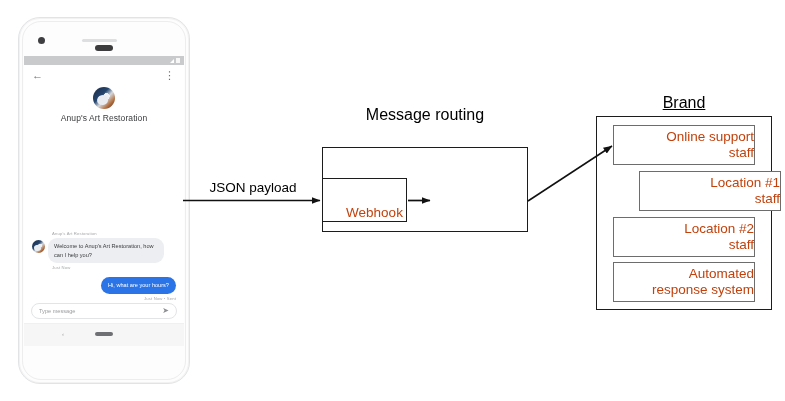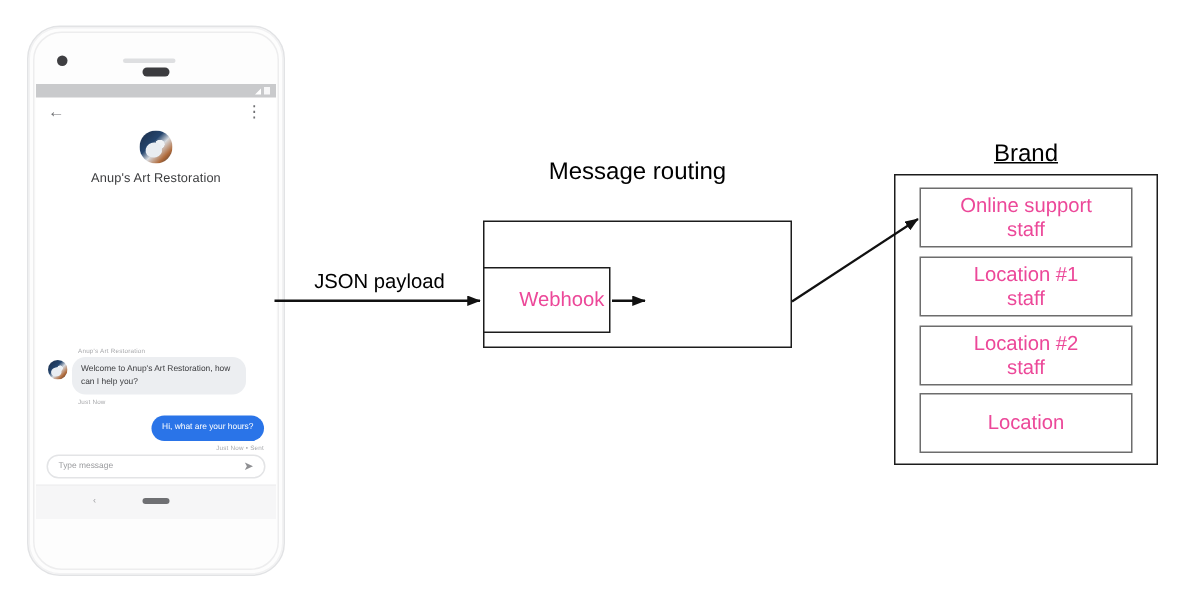--- a/index.html
+++ b/index.html
@@ -282,24 +282,24 @@
     background: #6f7073;
   }
 
   
   .box {
     position: absolute;
     box-sizing: border-box;
     background: #ffffff;
     border: 1.6px solid #4e4e4e;
     display: flex;
-    align-items: center;
+    align-items: flex-end;
     justify-content: center;
     text-align: center;
-    color: #ec4899;
+    color: #c2410c;
     line-height: 1.18;
   }
   .box.thin { border-color: #6d6d6d; border-width: 1.4px; }
   .box.dark { border-color: #1c1c1c; border-width: 1.7px; padding-left: 20px; }
 
   .caption {
     position: absolute;
     text-align: center;
     color: #000000;
     line-height: 1.2;
@@ -393,32 +393,33 @@
 
   <div class="caption" style="left:596px; top:93px; width:176px; font-size:16px;text-decoration:underline;">Brand</div>
 
   <div class="box dark" style="left:596px; top:116px; width:176px; height:194px;"></div>
 
   <div class="box thin" style="left:613px; top:125px; width:142px; height:40px; font-size:13.5px; flex-direction:column;">
     <span>Online support</span>
     <span>staff</span>
   </div>
 
-  <div class="box thin" style="left:613px; top:171px; width:142px; height:40px; font-size:13.5px; flex-direction:column;">
+  <div class="box thin" style="left:639px; top:171px; width:142px; height:40px; font-size:13.5px; flex-direction:column;">
     <span>Location #1</span>
     <span>staff</span>
   </div>
 
   <div class="box thin" style="left:613px; top:217px; width:142px; height:40px; font-size:13.5px; flex-direction:column;">
     <span>Location #2</span>
     <span>staff</span>
   </div>
 
   <div class="box thin" style="left:613px; top:262px; width:142px; height:40px; font-size:13.5px; flex-direction:column;">
-    <span>Location</span>
+    <span>Automated</span>
+    <span>response system</span>
   </div>
 
   <svg class="overlay">
     <defs>
       <marker id="ah" markerWidth="9" markerHeight="7" refX="8.5" refY="3.5" orient="auto" markerUnits="userSpaceOnUse">
         <path d="M0,0 L9,3.5 L0,7 z" fill="#111111"></path>
       </marker>
     </defs>
 
     <line x1="183" y1="200.5" x2="320" y2="200.5" stroke="#111111" stroke-width="1.7" marker-end="url(#ah)"></line>

